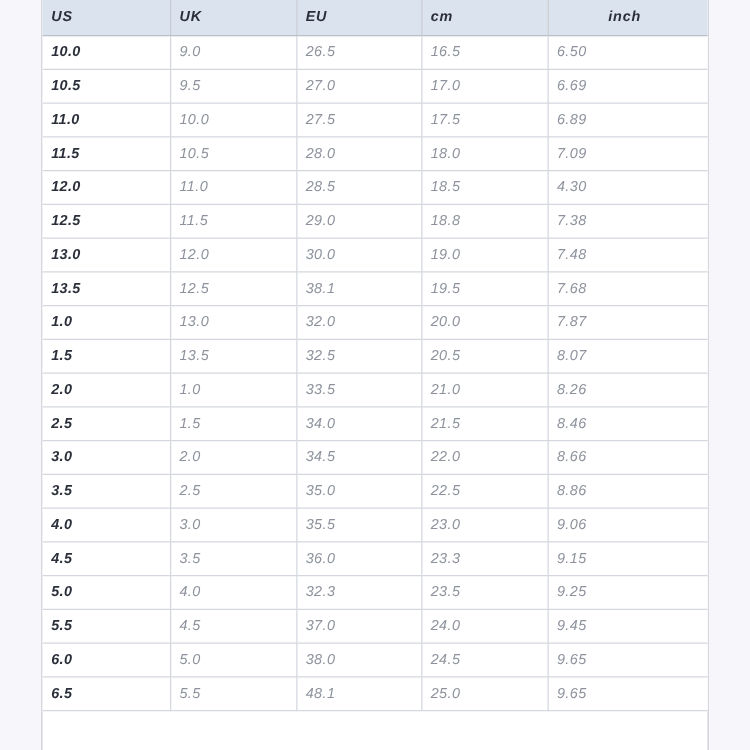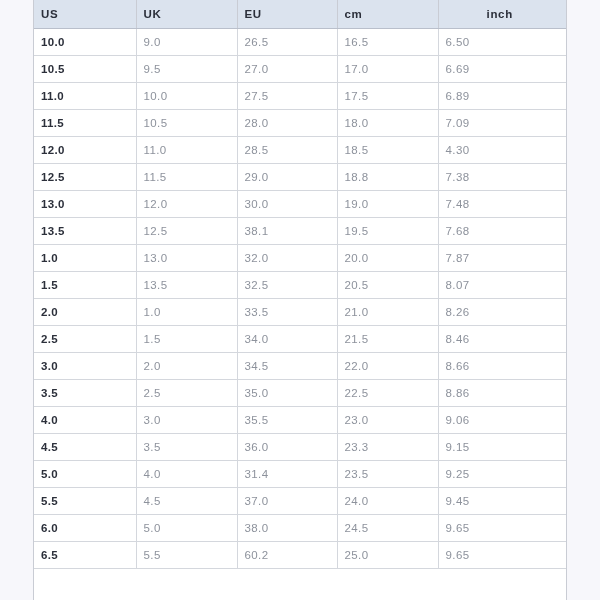--- a/index.html
+++ b/index.html
@@ -14,20 +14,21 @@
     font-family: "Liberation Sans", sans-serif;
     -webkit-font-smoothing: antialiased;
   }
 
   #size-chart-page {
     position: relative;
     width: 600px;
     height: 600px;
     background: #f7f7fb;
     box-sizing: border-box;
+    font-style: italic;
   }
 
   #size-table-wrapper {
     position: absolute;
     left: 33px;
     top: 0px;
     width: 534px;
     background: #ffffff;
     border-left: 1px solid #c9ccd4;
     border-right: 1px solid #c9ccd4;
@@ -224,42 +225,42 @@
           <tr>
             <td class="us-cell">4.5</td>
             <td>3.5</td>
             <td>36.0</td>
             <td>23.3</td>
             <td>9.15</td>
           </tr>
           <tr>
             <td class="us-cell">5.0</td>
             <td>4.0</td>
-            <td>31.4</td>
+            <td>32.3</td>
             <td>23.5</td>
             <td>9.25</td>
           </tr>
           <tr>
             <td class="us-cell">5.5</td>
             <td>4.5</td>
             <td>37.0</td>
             <td>24.0</td>
             <td>9.45</td>
           </tr>
           <tr>
             <td class="us-cell">6.0</td>
             <td>5.0</td>
             <td>38.0</td>
             <td>24.5</td>
             <td>9.65</td>
           </tr>
           <tr>
             <td class="us-cell">6.5</td>
             <td>5.5</td>
-            <td>60.2</td>
+            <td>48.1</td>
             <td>25.0</td>
             <td>9.65</td>
           </tr>
         </tbody>
     </table>
   </div>
 
 </div>
 
 </body></html>

